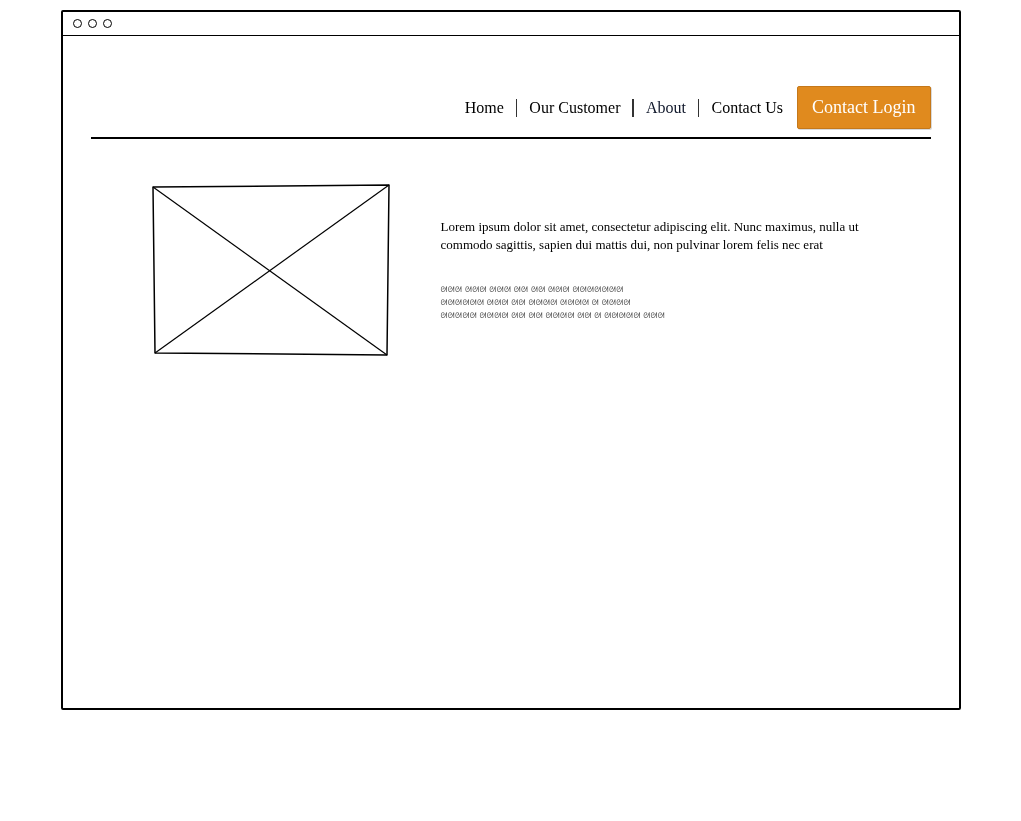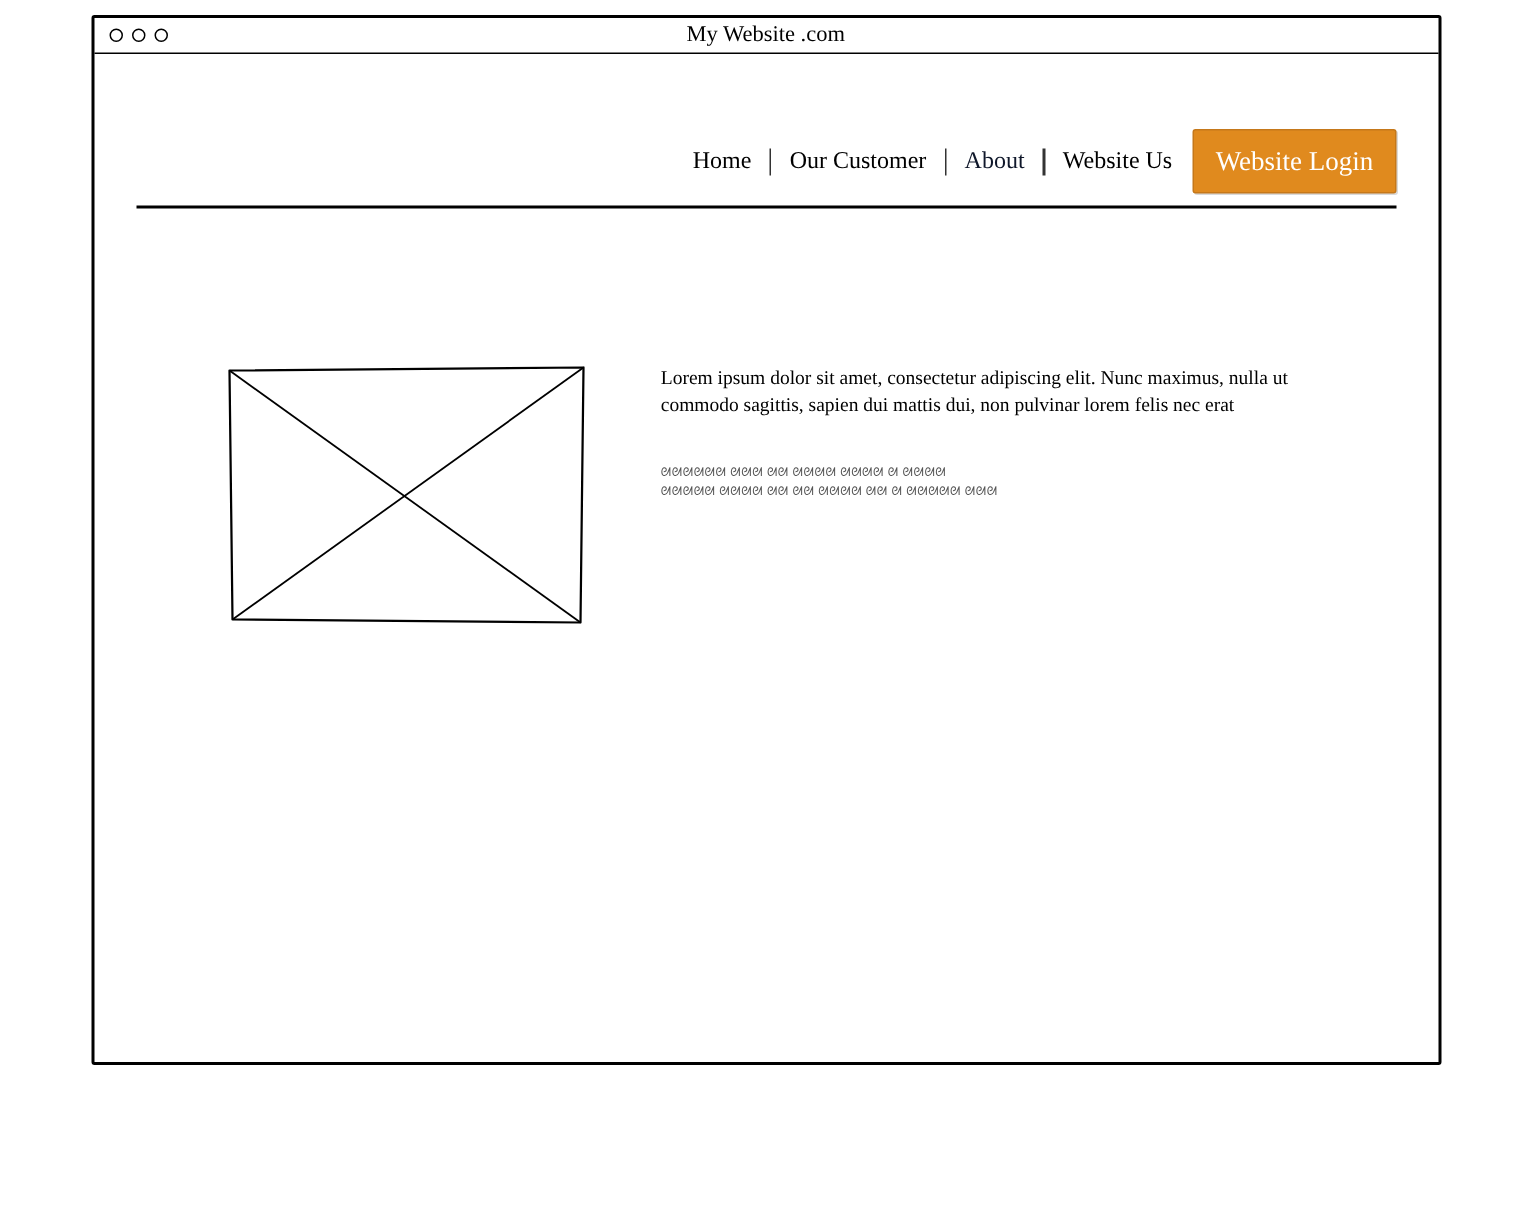--- a/index.html
+++ b/index.html
@@ -86,22 +86,23 @@
       box-shadow: 1px 1px 0 rgba(0,0,0,0.15);
     }
     .divider {
       height: 2px;
       background: #000;
       margin-top: 2px;
     }
     .content-row {
       display: flex;
       gap: 50px;
-      margin-top: 104px;
+      margin-top: 44px;
       padding-left: 60px;
+      align-items: center;
     }
     .image-placeholder {
       width: 240px;
       height: 175px;
       position: relative;
       flex-shrink: 0;
     }
     .text-col {
       flex: 1;
       padding-right: 30px;
@@ -124,53 +125,53 @@
 <body>
 
 <div class="browser-frame">
 
   <div class="browser-top">
     <div class="traffic-lights">
       <div class="traffic-circle"></div>
       <div class="traffic-circle"></div>
       <div class="traffic-circle"></div>
     </div>
-    <div class="url-title">My Website .com</div>
   </div>
 
   <div class="page-area">
 
     <div class="nav-row">
       <div class="nav-links">
         <span class="nav-item">Home</span>
         <span class="nav-sep"></span>
         <span class="nav-item">Our Customer</span>
         <span class="nav-sep"></span>
         <span class="nav-item muted">About</span>
         <span class="nav-sep"></span>
-        <span class="nav-item">Website Us</span>
+        <span class="nav-item">Contact Us</span>
       </div>
-      <button class="login-btn">Website Login</button>
+      <button class="login-btn">Contact Login</button>
     </div>
 
     <div class="divider"></div>
 
     <div class="content-row">
 
       <div class="image-placeholder">
         <svg width="240" height="175" viewBox="0 0 240 175">
           <path d="M 2 4 L 238 2 L 236 172 L 4 170 Z" fill="none" stroke="#000" stroke-width="1.5" stroke-linejoin="round"></path>
           <path d="M 2 4 L 236 172" fill="none" stroke="#000" stroke-width="1.2"></path>
           <path d="M 238 2 L 4 170" fill="none" stroke="#000" stroke-width="1.2"></path>
         </svg>
       </div>
 
       <div class="text-col">
         <p class="intro-text">Lorem ipsum dolor sit amet, consectetur adipiscing elit. Nunc maximus, nulla ut commodo sagittis, sapien dui mattis dui, non pulvinar lorem felis nec erat</p>
         <div class="scribble-block">
+          <div>ᘛᘛᘛ ᘛᘛᘛ ᘛᘛᘛ ᘛᘛ ᘛᘛ ᘛᘛᘛ  ᘛᘛᘛᘛᘛᘛᘛ</div>
           <div>ᘛᘛᘛᘛᘛᘛ ᘛᘛᘛ ᘛᘛ ᘛᘛᘛᘛ ᘛᘛᘛᘛ ᘛ ᘛᘛᘛᘛ</div>
           <div>ᘛᘛᘛᘛᘛ  ᘛᘛᘛᘛ ᘛᘛ ᘛᘛ ᘛᘛᘛᘛ ᘛᘛ ᘛ ᘛᘛᘛᘛᘛ ᘛᘛᘛ</div>
         </div>
       </div>
 
     </div>
 
   </div>
 
 </div>

